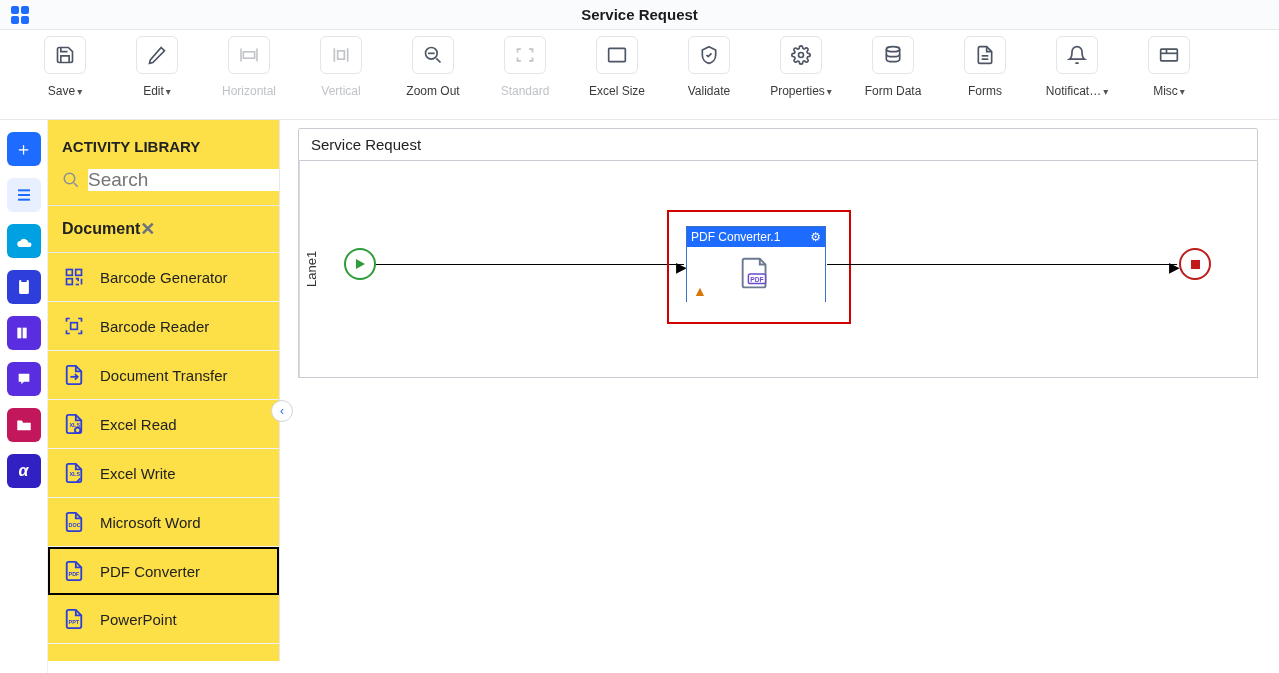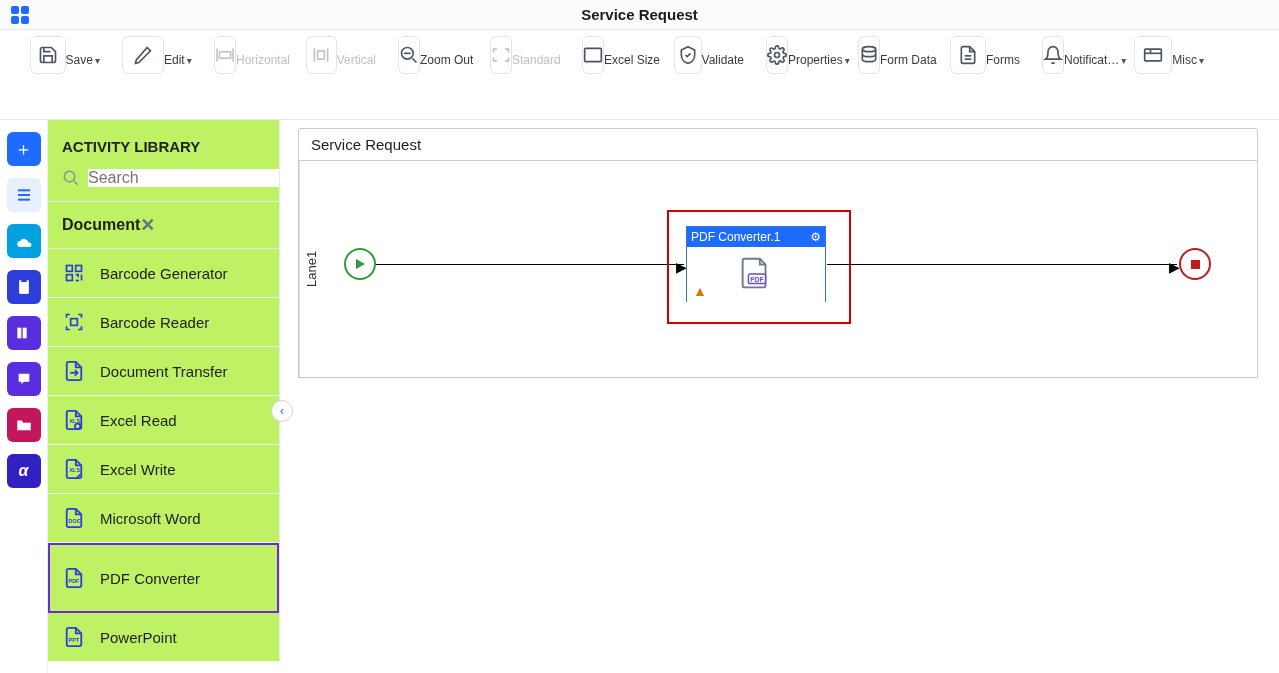--- a/index.html
+++ b/index.html
@@ -9,53 +9,53 @@
   .title-bar{height:30px;width:100%;background:#fafbfd;border-bottom:1px solid #e5e7eb;
     display:flex;align-items:center;position:relative}
   .title-bar .apps-btn{width:40px;height:30px;display:flex;align-items:center;
     justify-content:center;color:#1976f5;font-size:22px;line-height:1}
   .title-bar .title{position:absolute;left:0;right:0;text-align:center;
     font-size:15px;font-weight:600;color:#1b1b1b;pointer-events:none}
 
   
   .toolbar{height:90px;width:100%;background:#fff;border-bottom:1px solid #e8e8e8;
     padding:6px 30px 0 30px;display:flex;align-items:flex-start;gap:22px}
-  .tb-btn{display:flex;flex-direction:row;align-items:center;justify-content:flex-start;
+  .tb-btn{display:flex;flex-direction:column;align-items:center;justify-content:flex-start;
     width:70px;cursor:pointer}
   .tb-btn .box{width:42px;height:38px;border:1px solid #e1e4e9;border-radius:6px;
     display:flex;align-items:center;justify-content:center;color:#4b5563;font-size:20px}
   .tb-btn.disabled .box{color:#c0c3c8}
   .tb-btn .lbl{font-size:12px;color:#3a3a3a;margin-top:10px;display:flex;align-items:center;gap:2px;white-space:nowrap}
   .tb-btn.disabled .lbl{color:#bfc2c7}
   .chev{font-size:10px;color:#555}
 
   
   .rail{position:absolute;left:0;top:120px;bottom:0;width:48px;background:#fff;border-right:1px solid #eceff3;
     display:flex;flex-direction:column;align-items:center;gap:12px;padding-top:12px;z-index:3}
   .rail .rbtn{width:34px;height:34px;display:flex;align-items:center;justify-content:center;
     font-size:18px;border-radius:6px;color:#fff}
   .r-plus{background:#1e6cff}.r-a{background:#e8f0ff;color:#1e6cff}
   .r-b{background:#00a1e0}.r-c{background:#2d3edb}.r-d{background:#5a2de0}
   .r-e{background:#5a2de0}.r-f{background:#c2185b}.r-g{background:#3221c2}
 
   
-  .sidebar{position:absolute;left:48px;top:120px;bottom:12px;width:232px;background:#bef264;
+  .sidebar{position:absolute;left:48px;top:120px;bottom:12px;width:232px;background:#fde047;
     border-right:1px solid #e8e8e8;overflow:auto}
   .side-head{font-size:15px;font-weight:700;color:#222;padding:18px 14px 14px 14px}
   .search-row{padding:0 14px 14px 14px;display:flex;align-items:center;gap:8px;
     border-bottom:1px solid #e8e8e8;color:#8a8f98}
-  .search-row input{border:none;outline:none;font-size:16px;flex:1;color:#333}
+  .search-row input{border:none;outline:none;font-size:19px;flex:1;color:#333}
   .cat-head{display:flex;align-items:center;justify-content:flex-start;
     padding:12px 14px;font-weight:700;color:#222;border-bottom:1px solid #e8e8e8}
   .cat-head .x{color:#6b7280;font-size:18px;cursor:pointer}
   .item{display:flex;align-items:center;gap:14px;padding:13px 14px;
     border-bottom:1px solid #f0f1f4;color:#222;font-size:15px}
   .item .ico{width:24px;height:22px;display:flex;align-items:center;justify-content:center;
     color:#2d3edb;font-size:16px}
-  .item.selected{border:2px solid #6d28d9;padding:22px 12px}
+  .item.selected{border:2px solid #000000;padding:11px 12px}
 
   
   .collapse{position:absolute;left:271px;top:400px;width:22px;height:22px;border-radius:50%;
     background:#fff;border:1px solid #d0d4da;display:flex;align-items:center;justify-content:center;
     color:#1e6cff;font-size:12px;z-index:5}
 
   
   .canvas{position:absolute;left:298px;top:128px;bottom:0;right:10px;overflow:auto}
   .canvas-head{border:1px solid #c9cdd3;border-radius:2px 2px 0 0;padding:7px 12px;font-size:15px;
     color:#222;background:#fff;width:960px}

